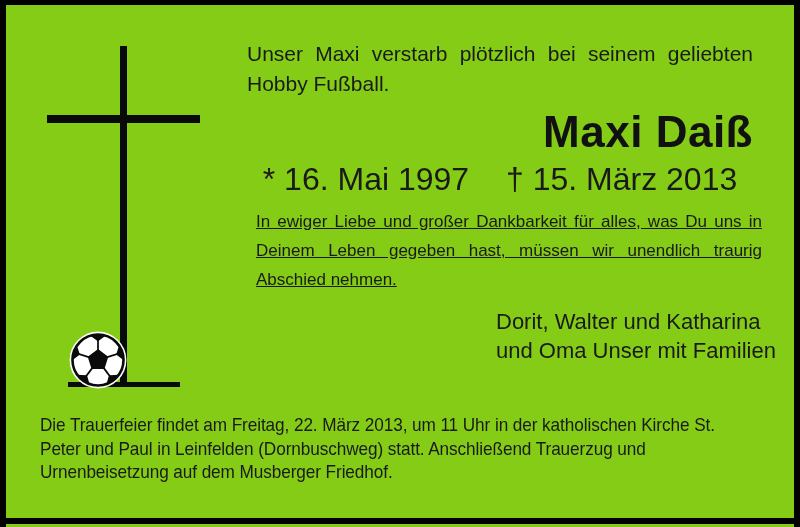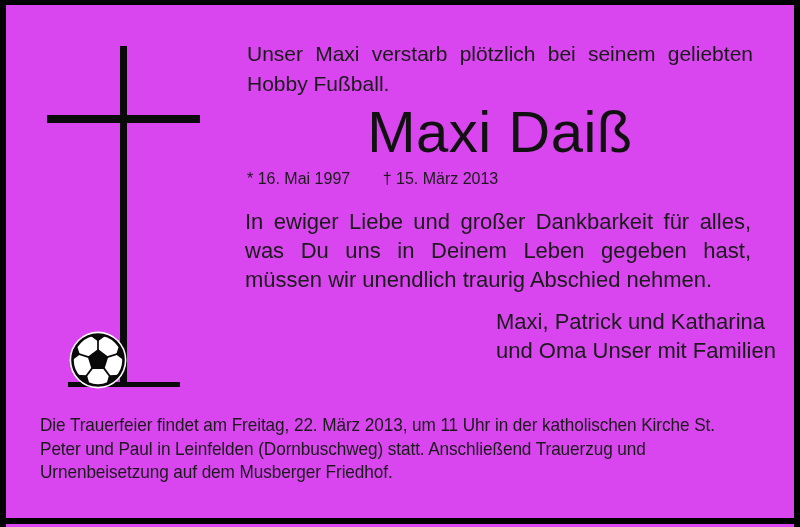--- a/index.html
+++ b/index.html
@@ -1,19 +1,19 @@
 <!DOCTYPE html>
 <html><head>
 <meta charset="utf-8">
 <style>
   html, body { margin: 0; padding: 0; background: #e8e8e8; }
   .sheet {
     position: relative;
     width: 800px; height: 527px;
-    background: #d946ef;
+    background: #84cc16;
     overflow: hidden;
     font-family: "Liberation Sans", sans-serif;
     color: #1a1a1a;
   }
   
   .bar { position: absolute; background: #000; }
   .bar-top    { left: 0; top: 0; width: 800px; height: 5px; }
   .bar-left   { left: 0; top: 0; width: 6px; height: 527px; }
   .bar-right  { left: 794px; top: 0; width: 6px; height: 527px; }
   .bar-bottom { left: 0; top: 518px; width: 800px; height: 6px; }
@@ -25,31 +25,31 @@
 
   .ball { position: absolute; left: 69px; top: 331px; width: 58px; height: 58px; }
 
   
   .intro {
     position: absolute; left: 247px; top: 39px; width: 506px;
     font-size: 21px; line-height: 30px; text-align: justify;
   }
   .name {
     position: absolute; left: 247px; top: 103px; width: 506px;
-    text-align: center; font-size: 58px; line-height: 58px;
-    letter-spacing: 0.5px; color: #111;
+    text-align: right; font-size: 44px; line-height: 58px;
+    letter-spacing: 0.5px; color: #111; font-weight: bold;
   }
   .dates {
     position: absolute; left: 247px; top: 164px; width: 506px;
-    text-align: left; font-size: 16px; line-height: 30px;
+    text-align: center; font-size: 32px; line-height: 30px;
   }
   .dates .death { margin-left: 28px; }
   .body-text {
-    position: absolute; left: 245px; top: 207px; width: 506px;
-    font-size: 22px; line-height: 29px; text-align: justify;
+    position: absolute; left: 256px; top: 207px; width: 506px;
+    font-size: 17px; line-height: 29px; text-align: justify; text-decoration: underline;
   }
   .mourners {
     position: absolute; left: 496px; top: 307px;
     font-size: 22px; line-height: 29px; text-align: left;
   }
   .mourners div { white-space: nowrap; }
   .funeral {
     position: absolute; left: 40px; top: 413px; width: 792px;
     font-size: 19px; line-height: 23.5px; text-align: left;
     transform: scaleX(0.905); transform-origin: left top;
@@ -101,19 +101,19 @@
   <div class="name">Maxi Daiß</div>
 
   <div class="dates">
     <span class="birth">* 16. Mai 1997</span>
     <span class="death">† 15. März 2013</span>
   </div>
 
   <div class="body-text">In ewiger Liebe und großer Dankbarkeit für alles, was Du uns in Deinem Leben gegeben hast, müssen wir unendlich traurig Abschied nehmen.</div>
 
   <div class="mourners">
-    <div>Maxi, Patrick und Katharina</div>
+    <div>Dorit, Walter und Katharina</div>
     <div>und Oma Unser mit Familien</div>
   </div>
 
   <div class="funeral">Die Trauerfeier findet am Freitag, 22. März 2013, um 11 Uhr in der katholischen Kirche St. Peter und Paul in Leinfelden (Dornbuschweg) statt. Anschließend Trauerzug und Urnenbeisetzung auf dem Musberger Friedhof.</div>
 
 </div>
 
 </body></html>

